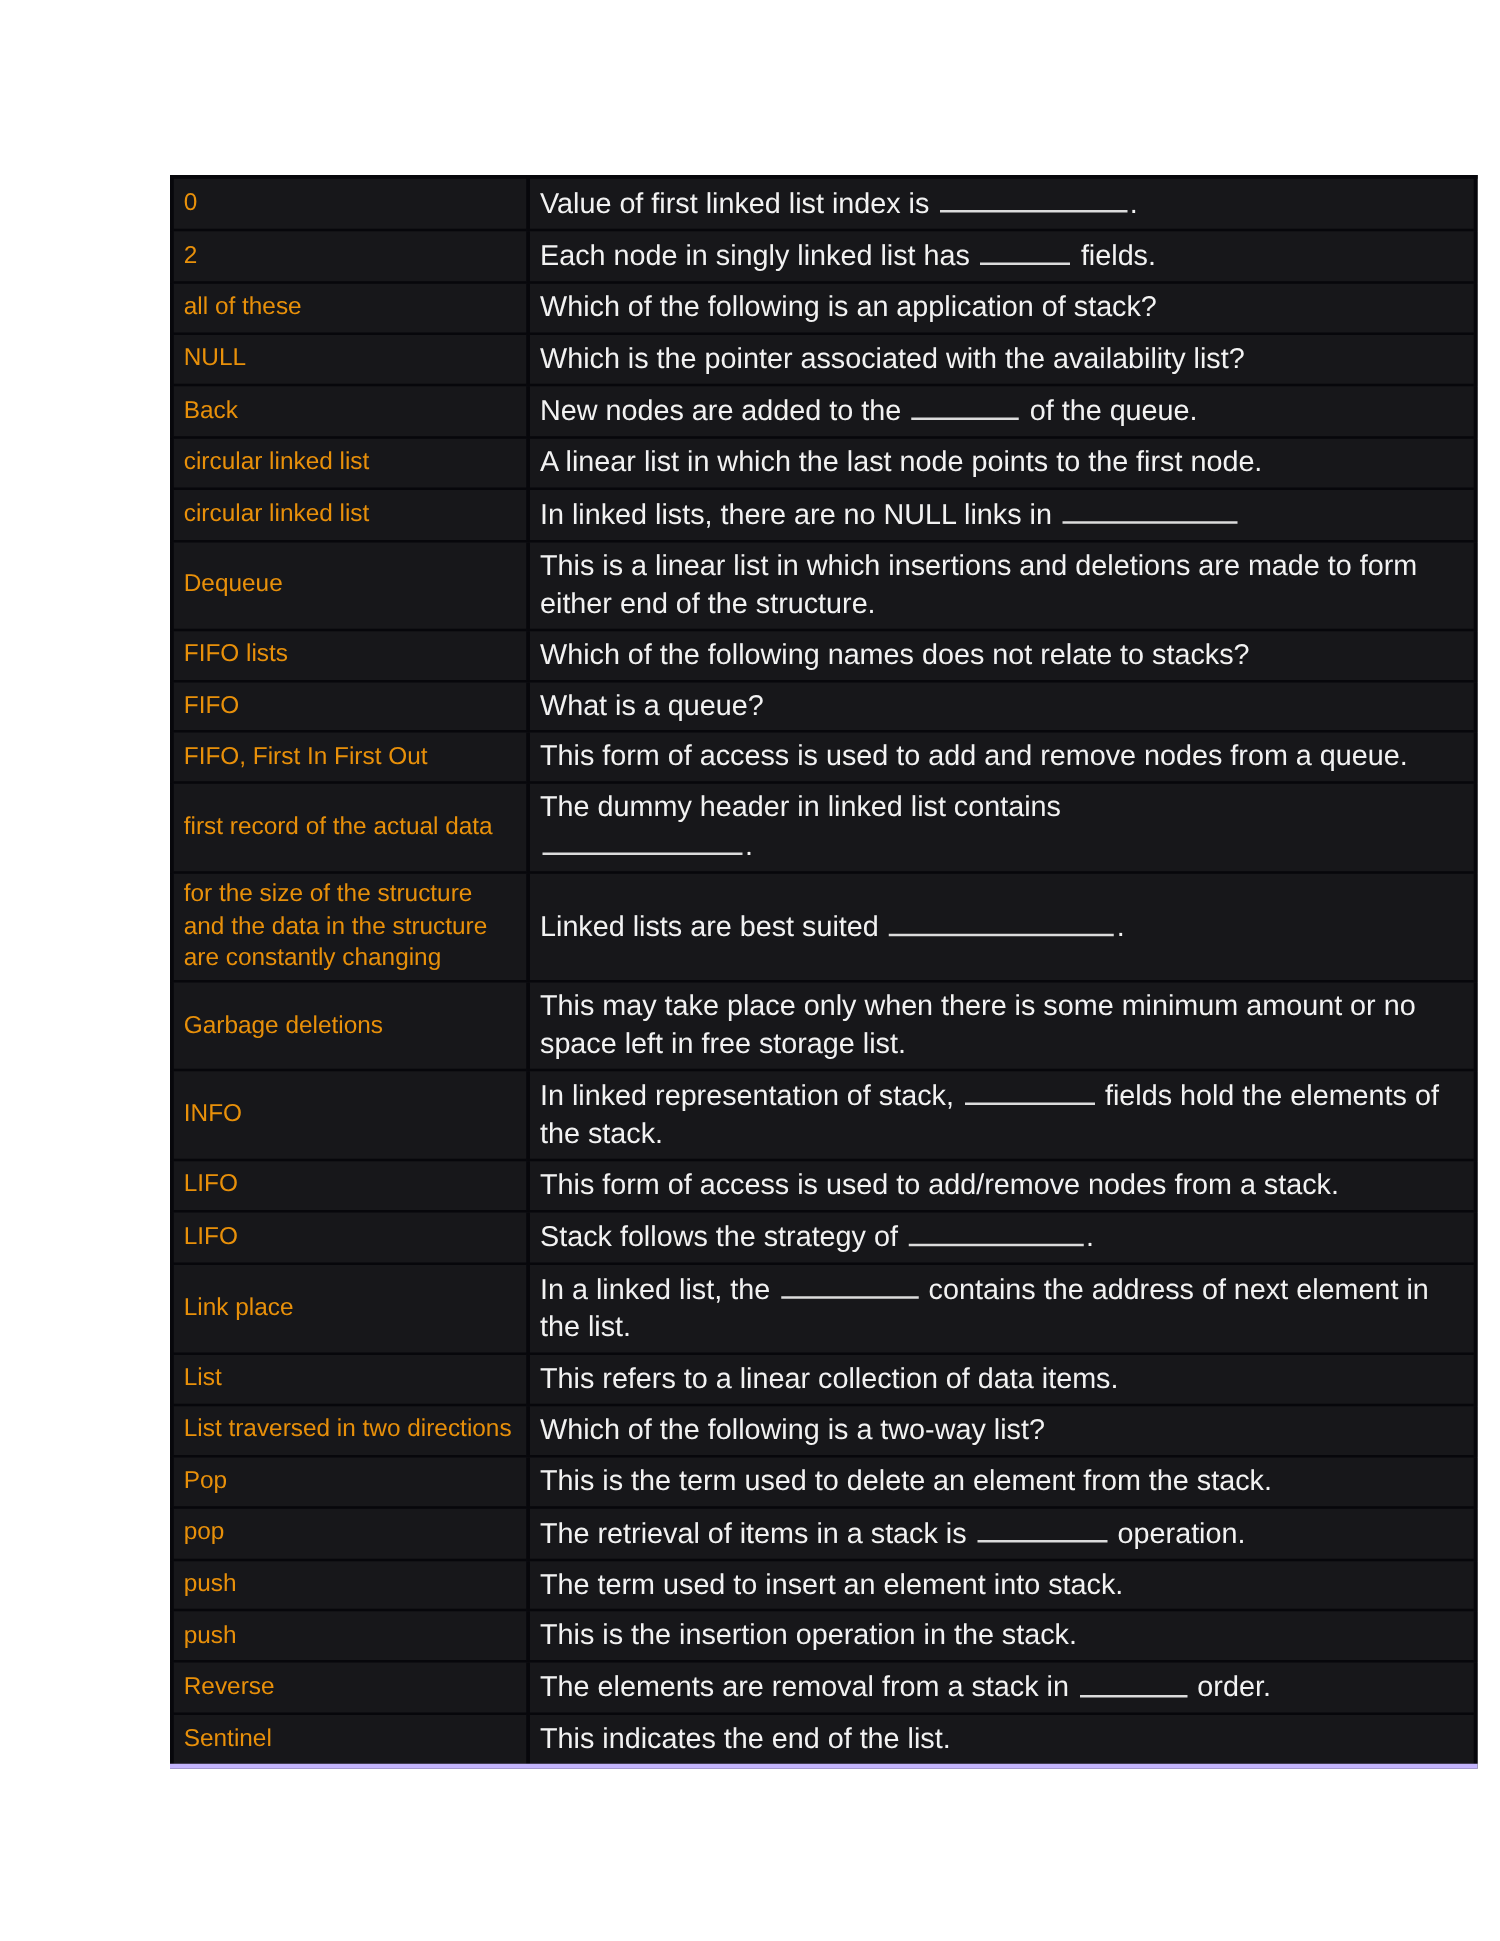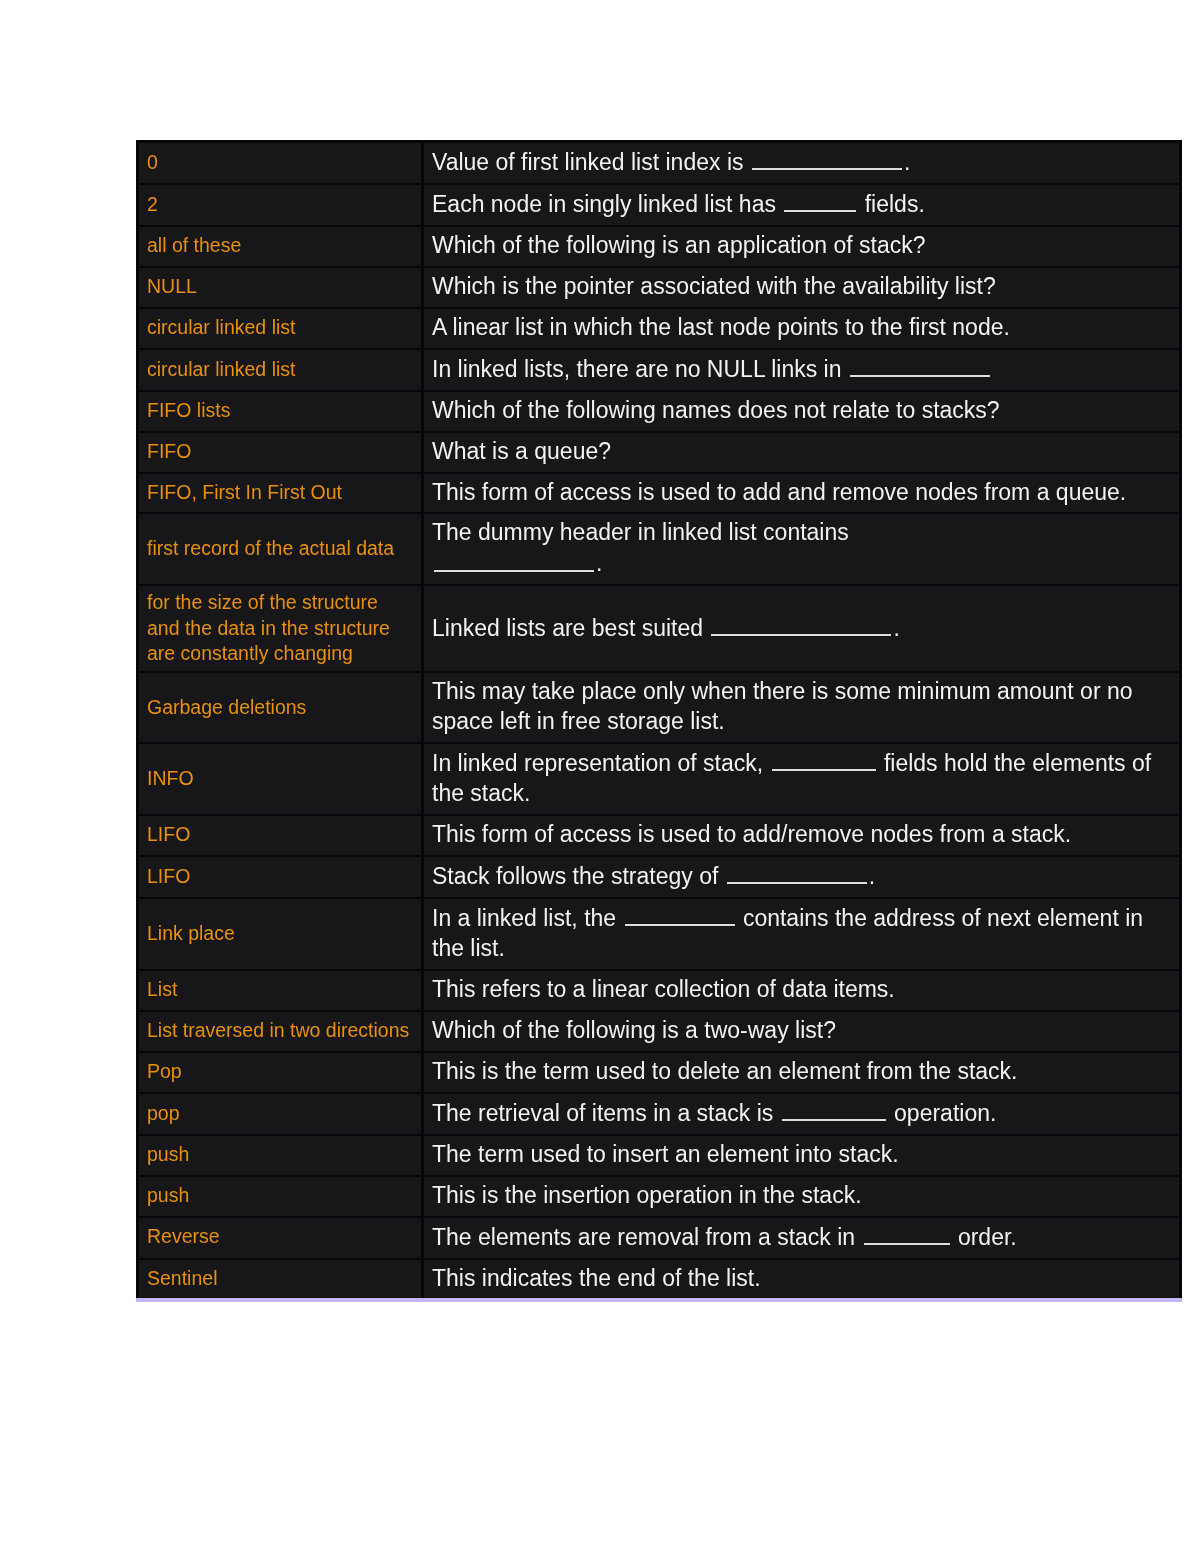--- a/index.html
+++ b/index.html
@@ -84,26 +84,34 @@
         </tr>
         <tr>
           <td class="term-cell">all of these</td>
           <td class="def-cell">Which of the following is an application of stack?</td>
         </tr>
         <tr>
           <td class="term-cell">NULL</td>
           <td class="def-cell">Which is the pointer associated with the availability list?</td>
         </tr>
         <tr>
+          <td class="term-cell">Back</td>
+          <td class="def-cell">New nodes are added to the <span class="blank" style="width: 86px;"></span> of the queue.</td>
+        </tr>
+        <tr>
           <td class="term-cell">circular linked list</td>
           <td class="def-cell">A linear list in which the last node points to the first node.</td>
         </tr>
         <tr>
           <td class="term-cell">circular linked list</td>
           <td class="def-cell">In linked lists, there are no NULL links in <span class="blank" style="width: 140px;"></span></td>
+        </tr>
+        <tr>
+          <td class="term-cell">Dequeue</td>
+          <td class="def-cell">This is a linear list in which insertions and deletions are made to form either end of the structure.</td>
         </tr>
         <tr>
           <td class="term-cell">FIFO lists</td>
           <td class="def-cell">Which of the following names does not relate to stacks?</td>
         </tr>
         <tr>
           <td class="term-cell">FIFO</td>
           <td class="def-cell">What is a queue?</td>
         </tr>
         <tr>

